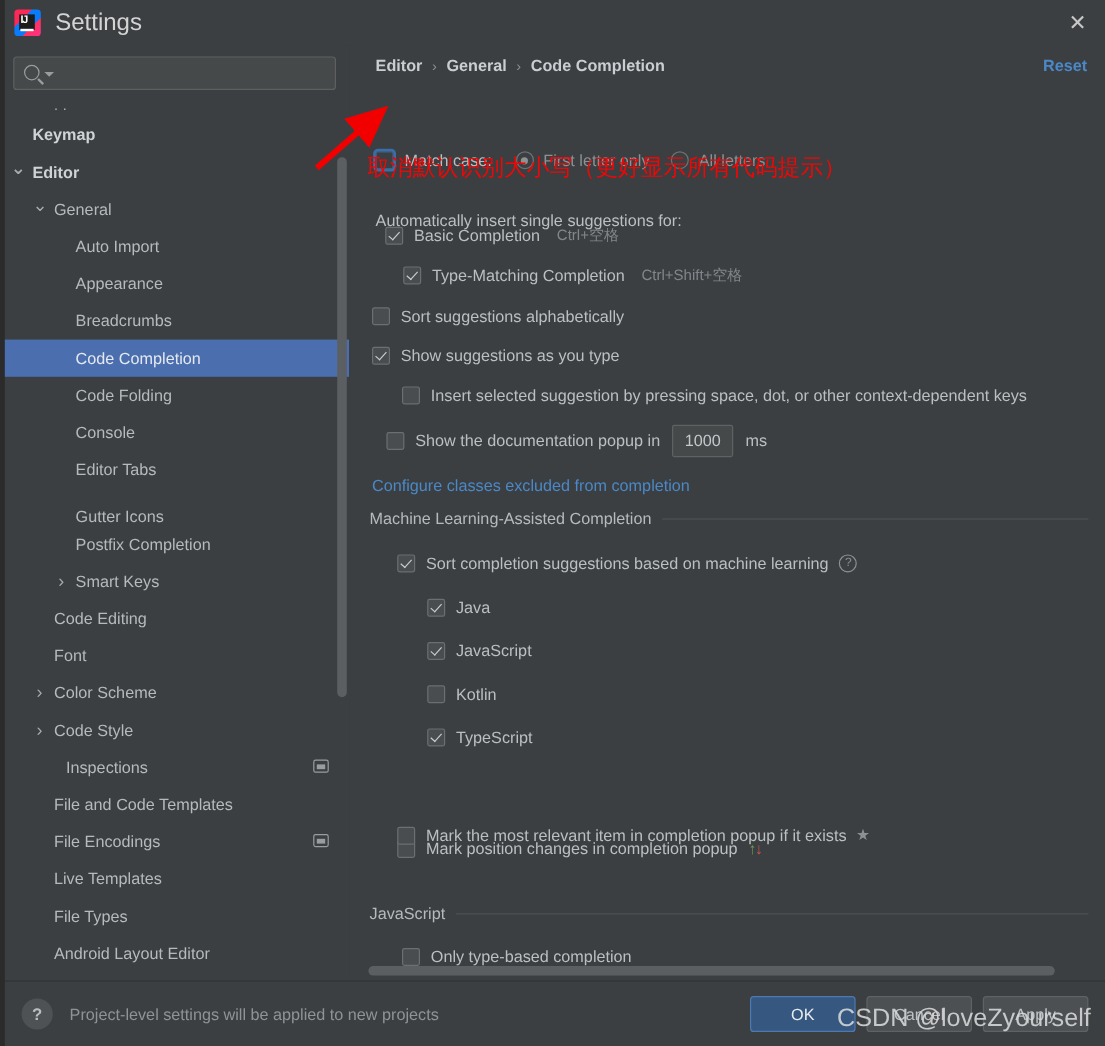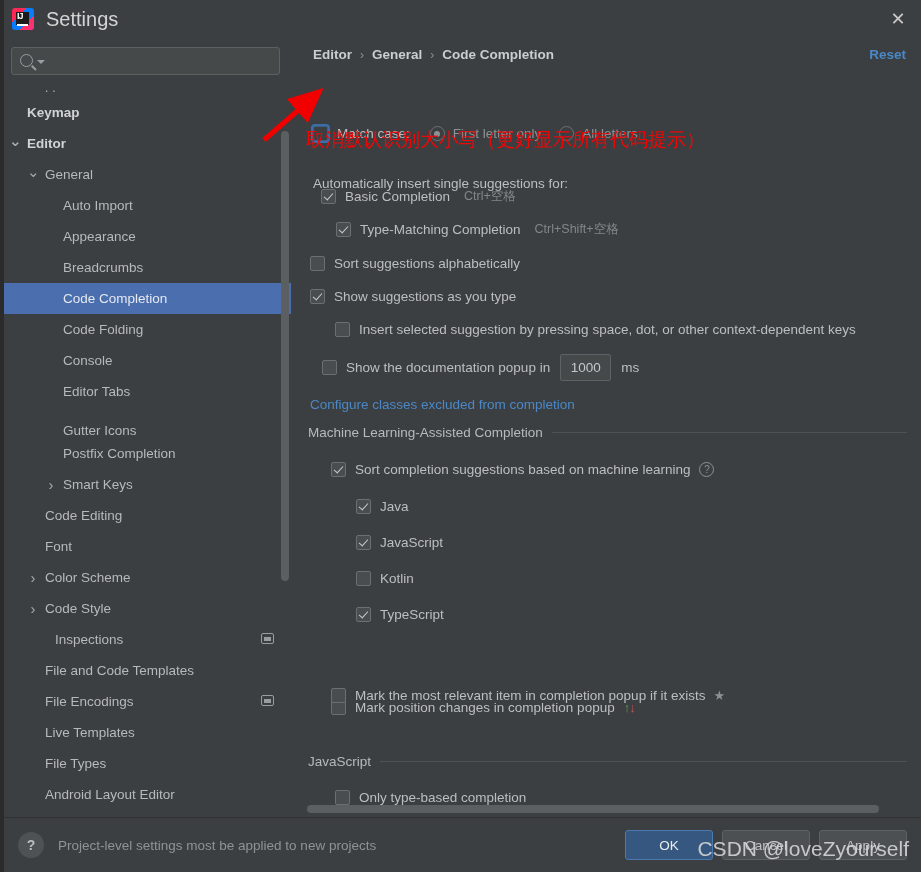--- a/index.html
+++ b/index.html
@@ -499,21 +499,21 @@
       </div>
 
       <div class="hscroll-track">
         <div class="hscroll-thumb"></div>
       </div>
     </div>
   </div>
 
   <div class="bottombar">
     <div class="help-btn">?</div>
-    <div class="bottom-note">Project-level settings most be applied to new projects</div>
+    <div class="bottom-note">Project-level settings will be applied to new projects</div>
     <div class="btns">
       <button class="btn primary">OK</button>
       <button class="btn">Cancel</button>
       <button class="btn">Apply</button>
     </div>
   </div>
 
   <svg class="annot-arrow" width="70" height="60">
     <defs>
       <marker id="ah" markerWidth="7" markerHeight="7" refX="5.5" refY="3.2" orient="auto">

